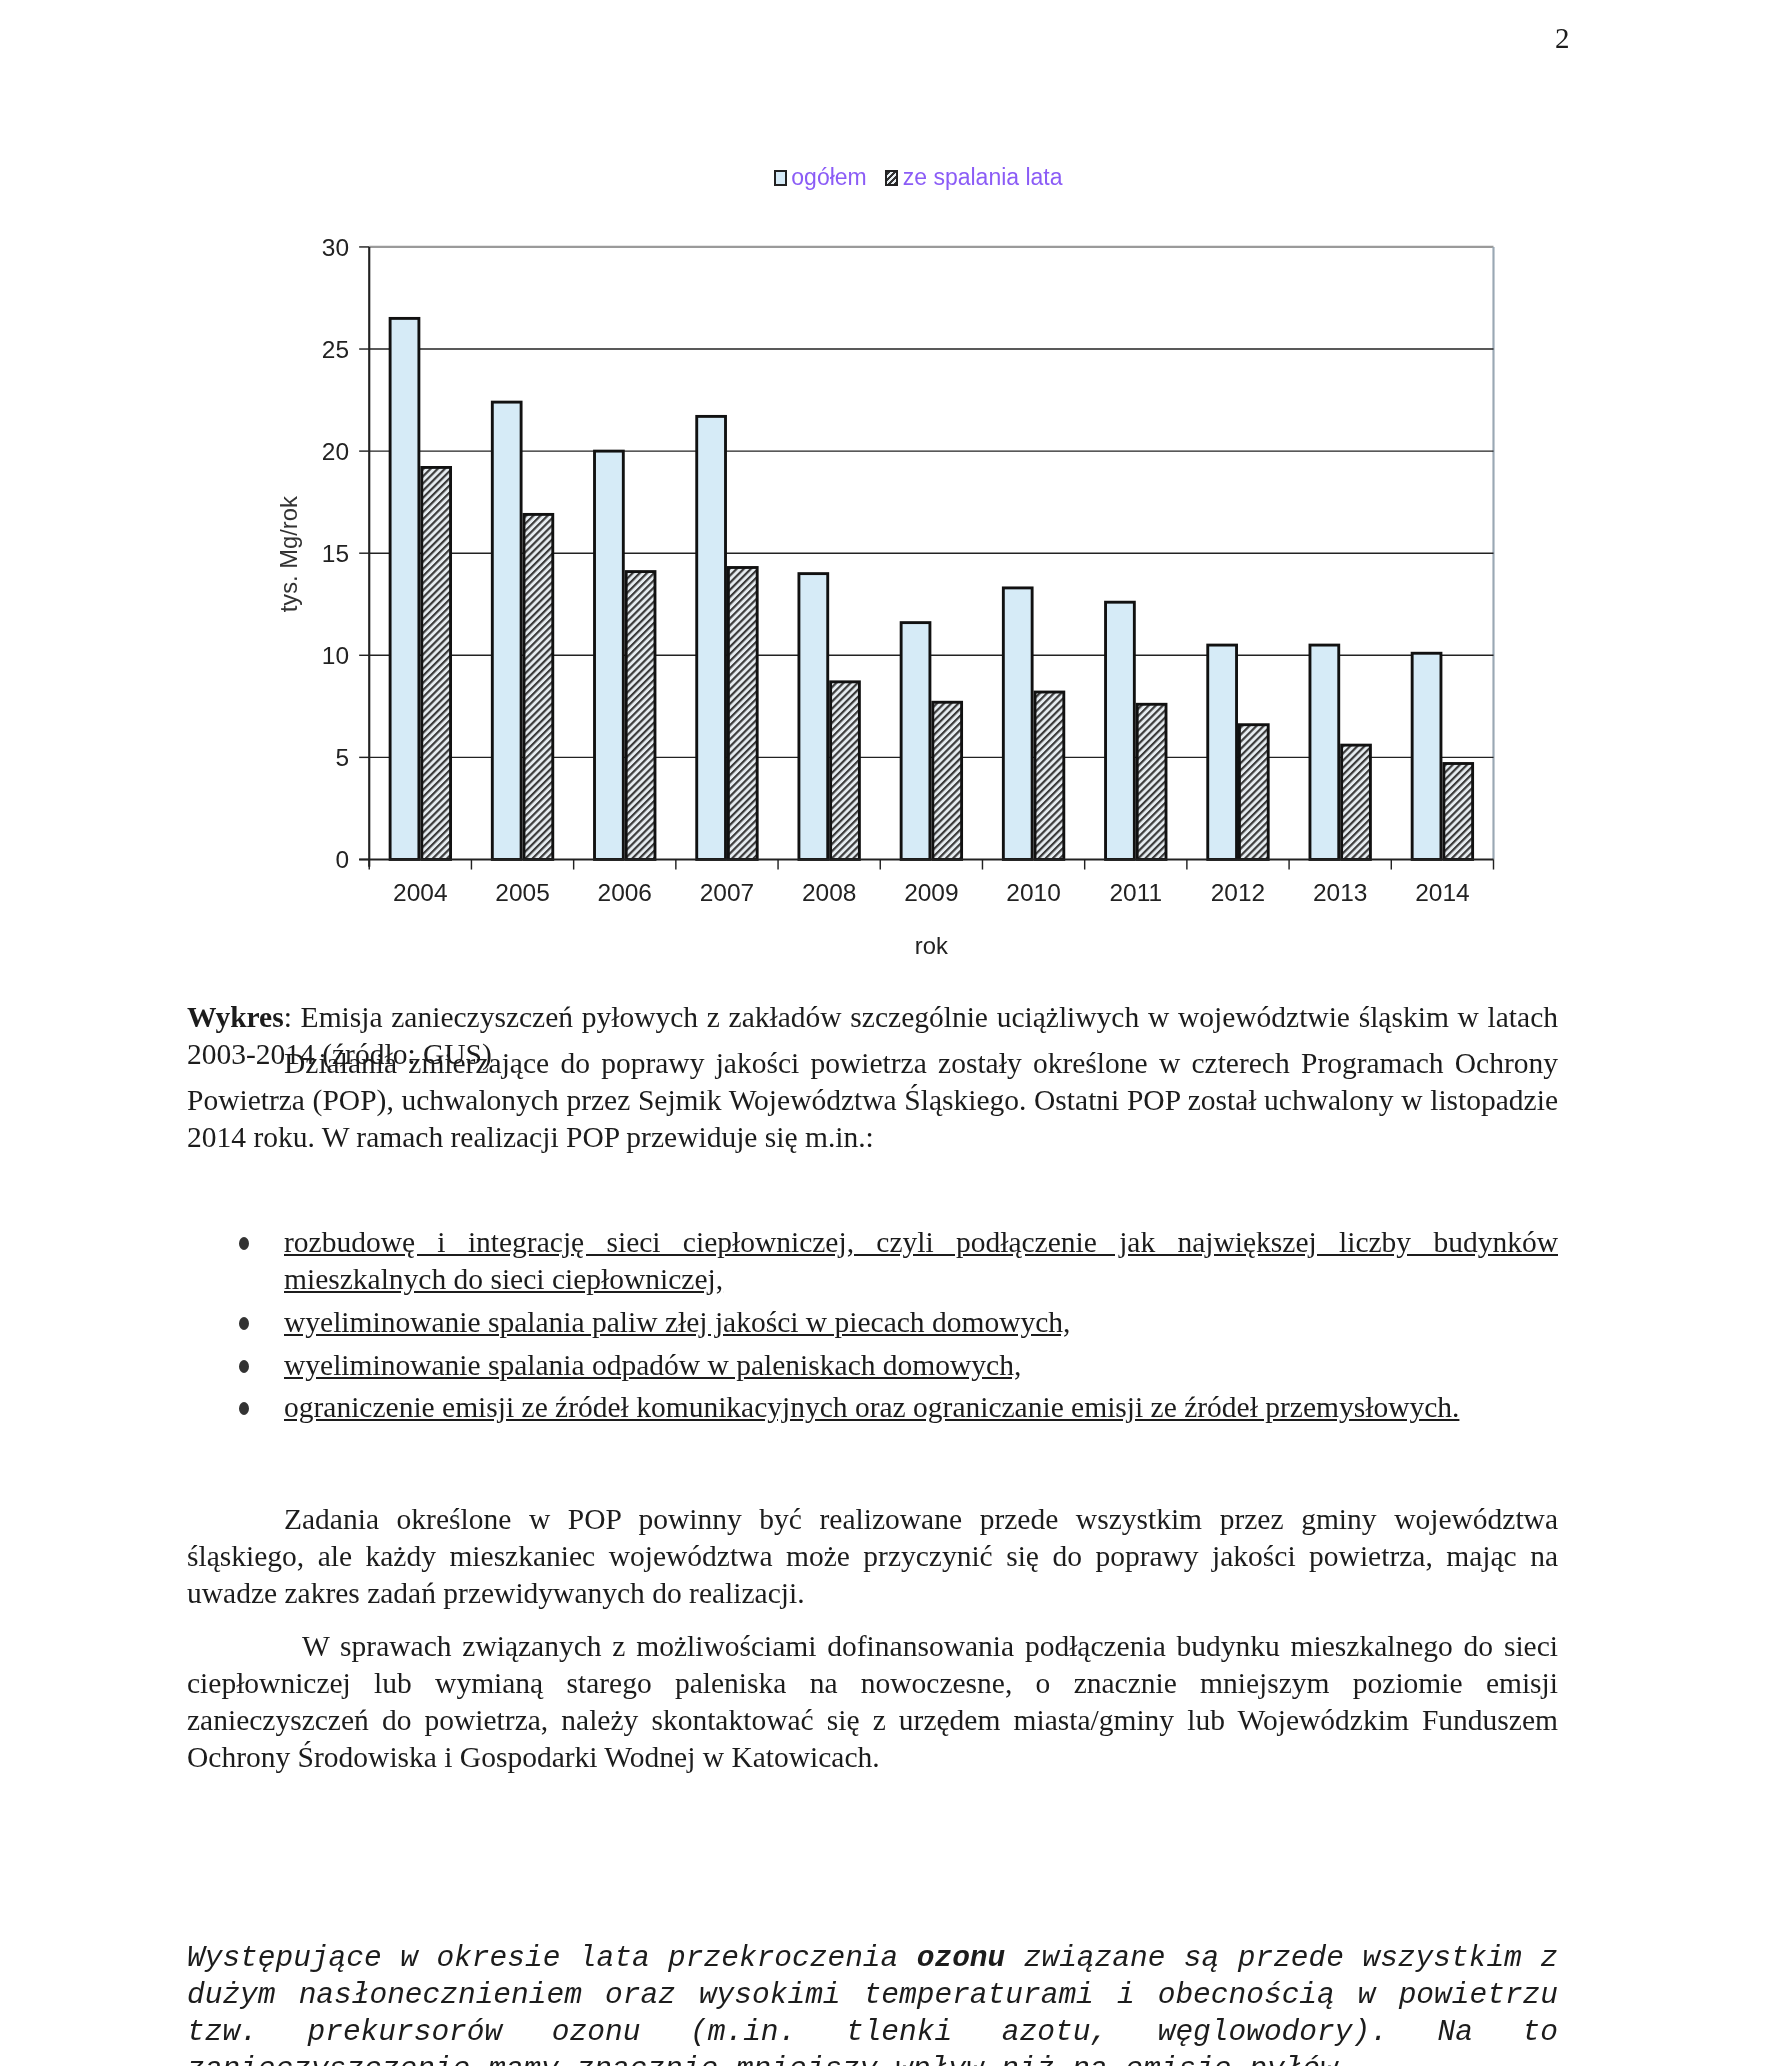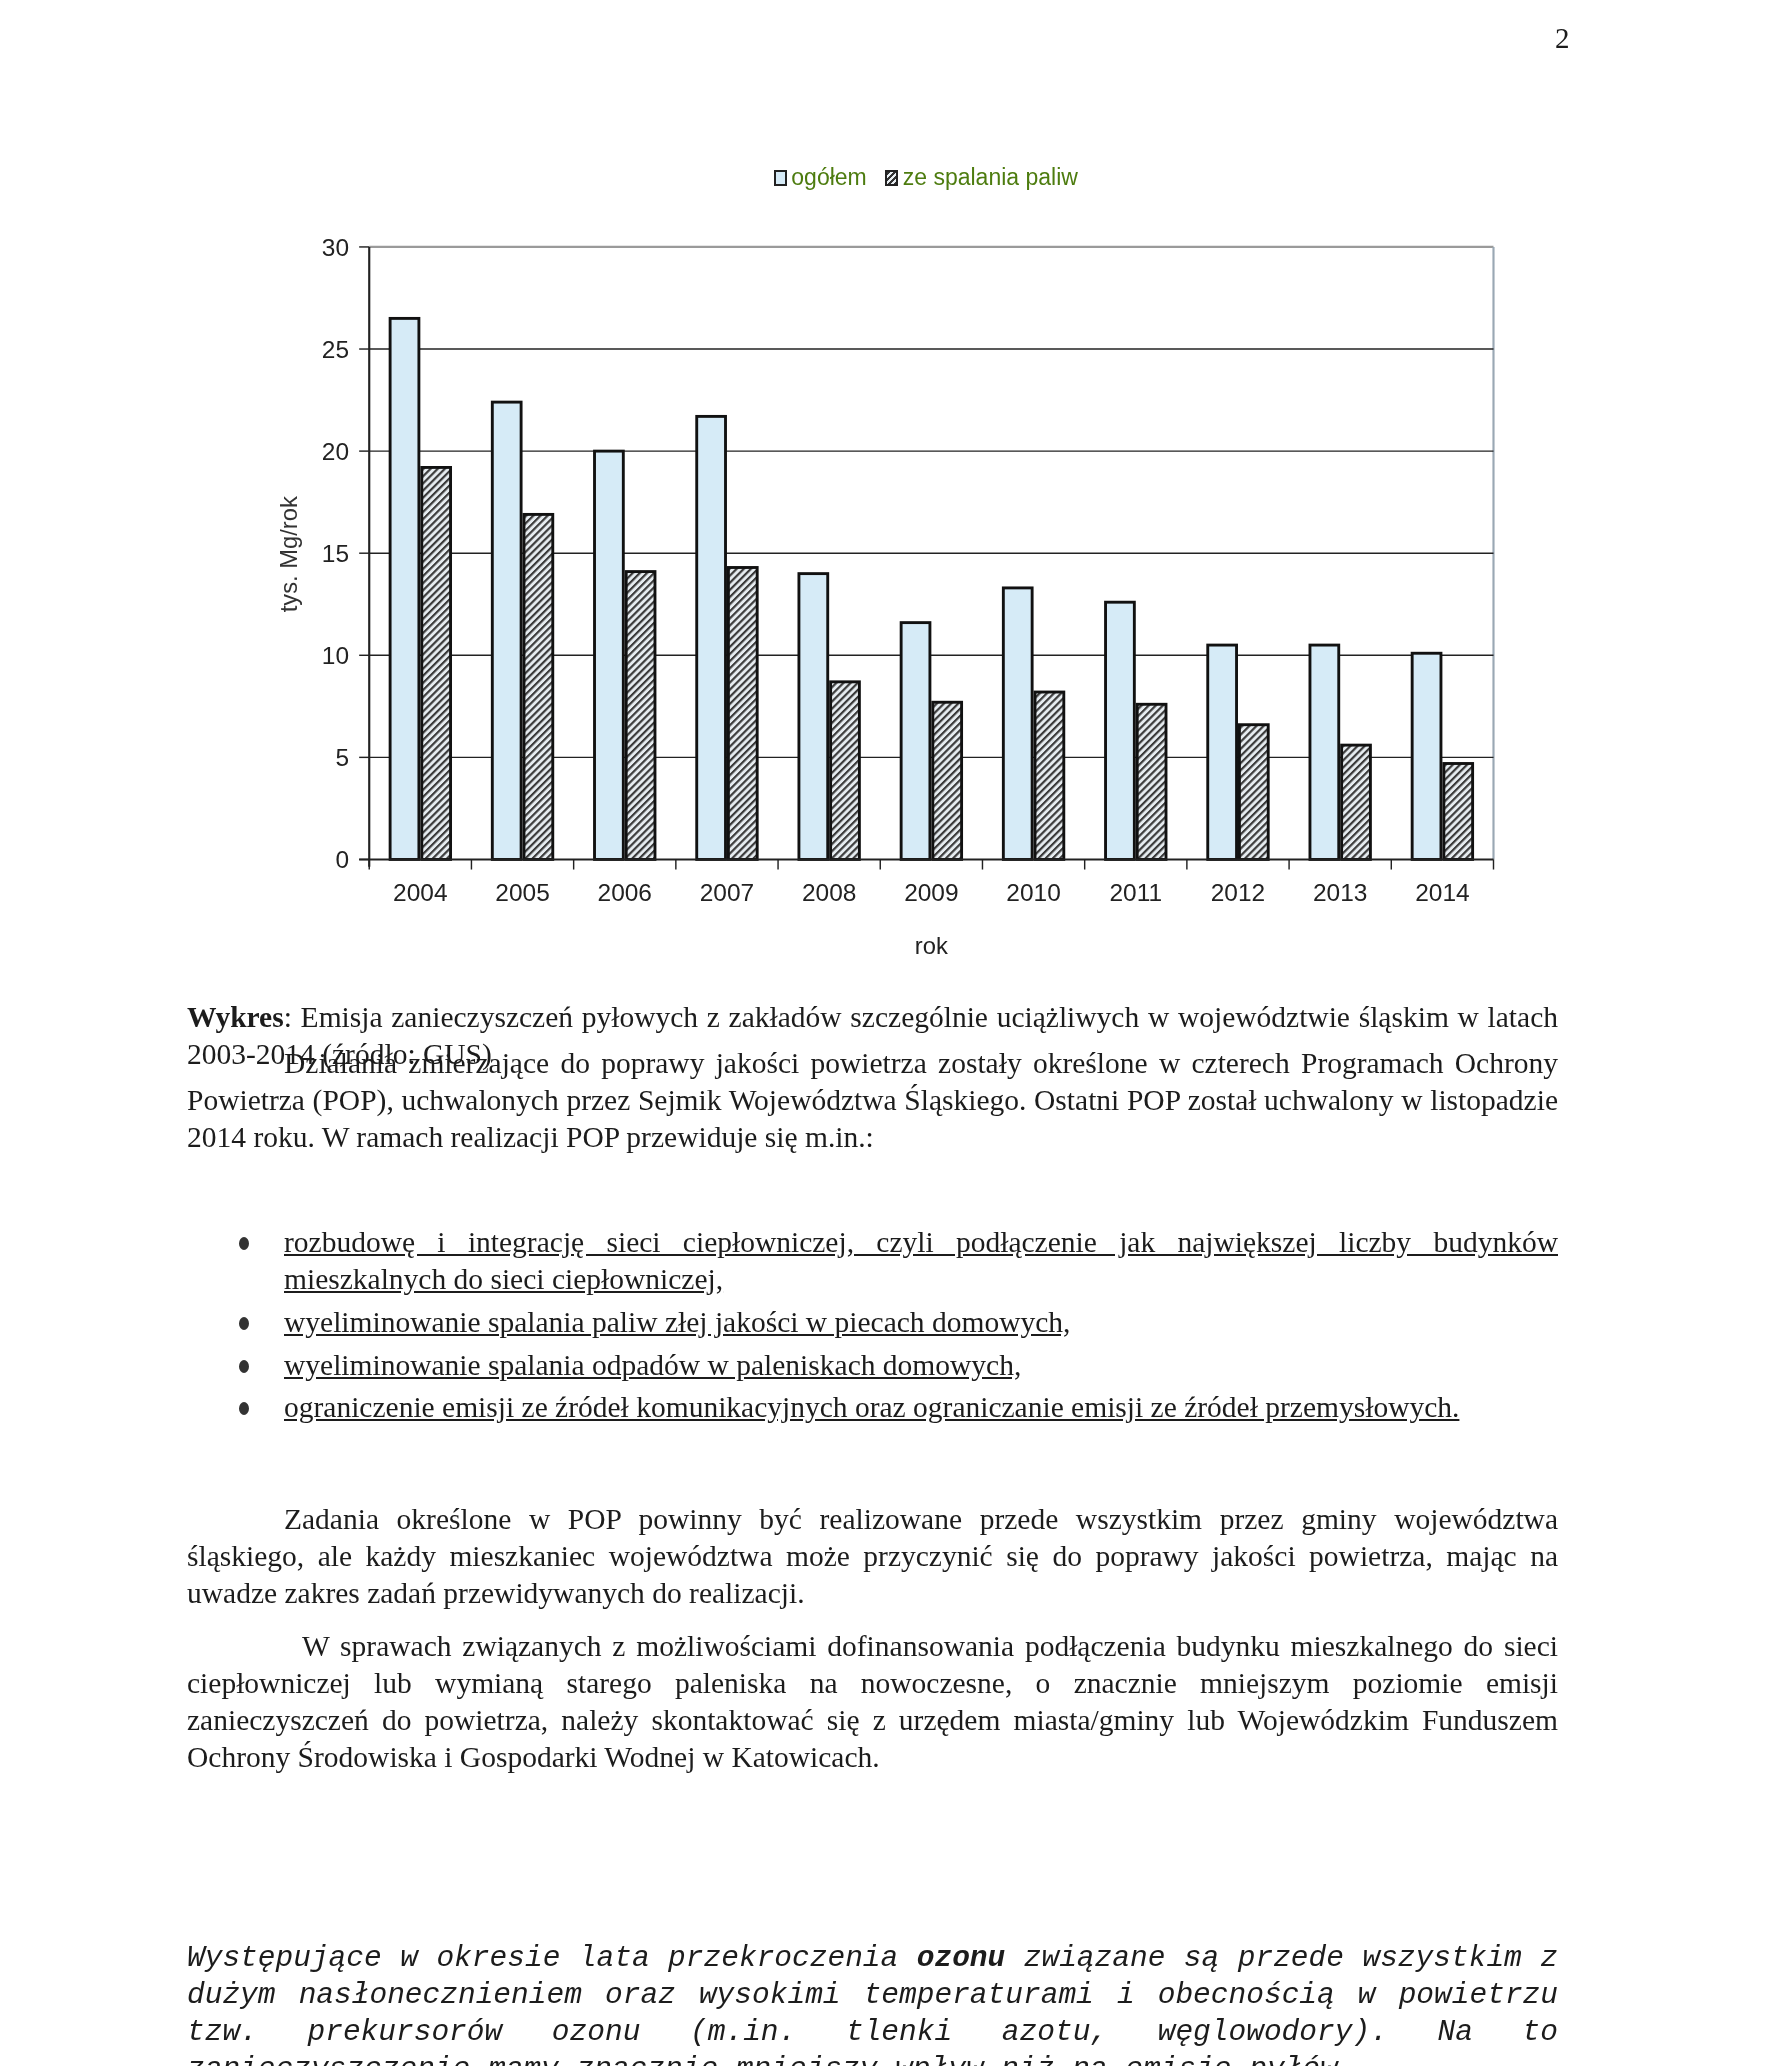--- a/index.html
+++ b/index.html
@@ -1,20 +1,20 @@
 <!DOCTYPE html>
 <html style="font-size:11.5px"><head>
 <meta charset="utf-8">
 <style>
   html, body { margin:0; padding:0; background:#ffffff; }
   body { width:1785px; height:2066px; position:relative; overflow:hidden; color:#1c1c1c; }
   .serif { font-family: "Liberation Serif", "DejaVu Serif", serif; }
   .sans { font-family: "Liberation Sans", "DejaVu Sans", sans-serif; }
   #page-number { position:absolute; left:1555px; top:21.6px; font-size:29px; }
-  #legend { position:absolute; left:774px; top:164px; font-size:23px; display:flex; align-items:center; gap:18.7px; color:#4d7c0f; }
+  #legend { position:absolute; left:774px; top:164px; font-size:23px; display:flex; align-items:center; gap:18.7px; color:#8b5cf6; }
   .legend-item { display:flex; align-items:center; gap:4.3px; }
   .swatch { width:13px; height:16px; border:2.2px solid #222; box-sizing:border-box; display:inline-block; }
   .swatch.total { background:#d6ebf7; }
   .swatch.fuel { background: repeating-linear-gradient(135deg, #333 0 2.2px, #e8eef2 2.2px 4.3px); }
   #chart { position:absolute; left:0; top:0; }
   .text-block { position:absolute; left:187px; width:1371px; font-size:29.5px; line-height:37px; text-align:justify; }
   .text-block p { margin:0; }
   .indent { text-indent:97px; }
   #caption { top:999px; }
   #caption b { font-weight:bold; }
@@ -33,21 +33,21 @@
 
 <div id="page-number" class="serif">2</div>
 
 <div id="legend" class="sans">
   <span class="legend-item">
     <span class="swatch total"></span>
     <span>ogółem</span>
   </span>
   <span class="legend-item">
     <span class="swatch fuel"></span>
-    <span>ze spalania paliw</span>
+    <span>ze spalania lata</span>
   </span>
 </div>
 
 <svg id="chart" width="1785" height="979" xmlns="http://www.w3.org/2000/svg" viewBox="0 0 2480 1360">
   <defs>
     <pattern id="hatch" patternUnits="userSpaceOnUse" width="7" height="7" patternTransform="rotate(45)">
       <rect width="7" height="7" fill="#e6ecf0"></rect>
       <rect width="3" height="7" fill="#3a3a3a"></rect>
     </pattern>
   </defs>

